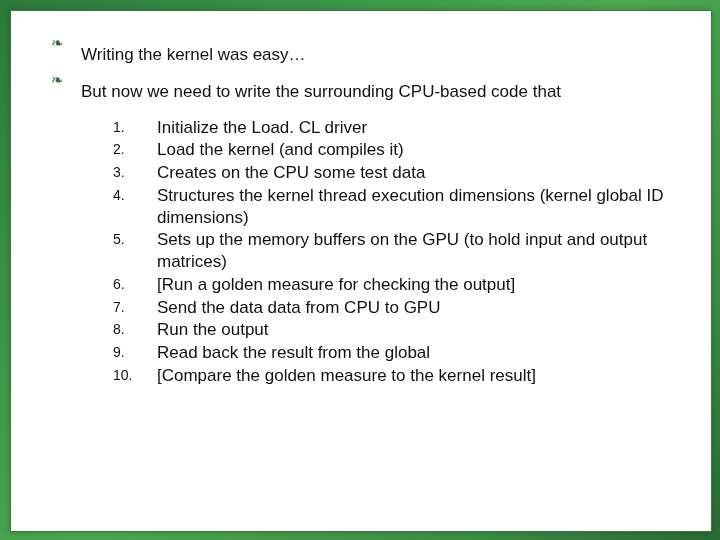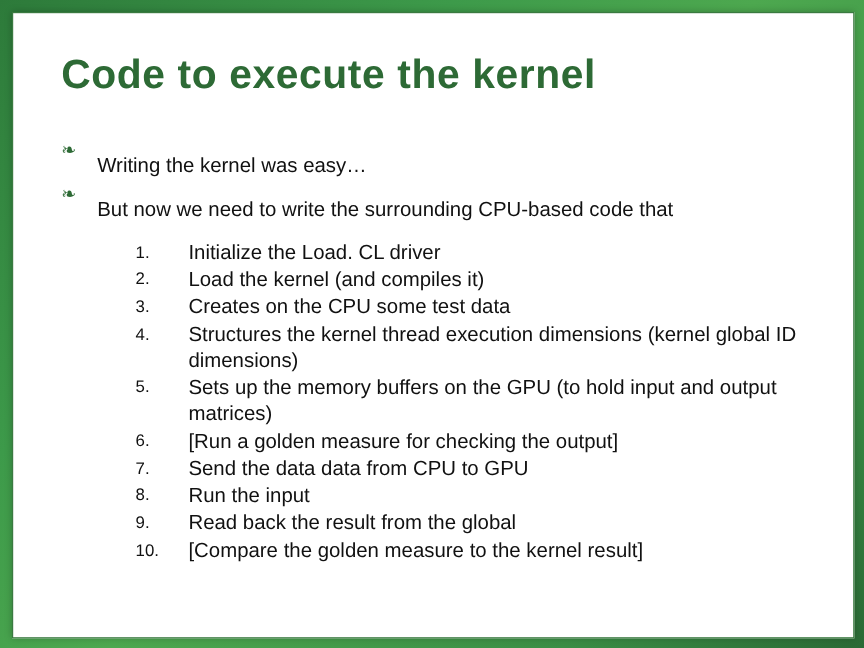--- a/index.html
+++ b/index.html
@@ -62,21 +62,20 @@
     padding-top: 2px;
   }
   .num-text {
     flex: 1;
   }
 </style>
 </head>
 <body>
 
 <div class="slide">
-  <div class="title">Code to execute the kernel</div>
   <div class="content">
 
     <div class="bullet-row">
       <span class="bullet-icon">❧</span>
       <span class="bullet-text">Writing the kernel was easy…</span>
     </div>
     <div class="bullet-row">
       <span class="bullet-icon">❧</span>
       <span class="bullet-text">But now we need to write the surrounding CPU-based code that</span>
     </div>
@@ -105,21 +104,21 @@
       <div class="num-row">
           <span class="num">6.</span>
           <span class="num-text">[Run a golden measure for checking the output]</span>
         </div>
       <div class="num-row">
           <span class="num">7.</span>
           <span class="num-text">Send the data data from CPU to GPU</span>
         </div>
       <div class="num-row">
           <span class="num">8.</span>
-          <span class="num-text">Run the input</span>
+          <span class="num-text">Run the output</span>
         </div>
       <div class="num-row">
           <span class="num">9.</span>
           <span class="num-text">Read back the result from the global</span>
         </div>
       <div class="num-row">
           <span class="num">10.</span>
           <span class="num-text">[Compare the golden measure to the kernel result]</span>
         </div>
     </div>

